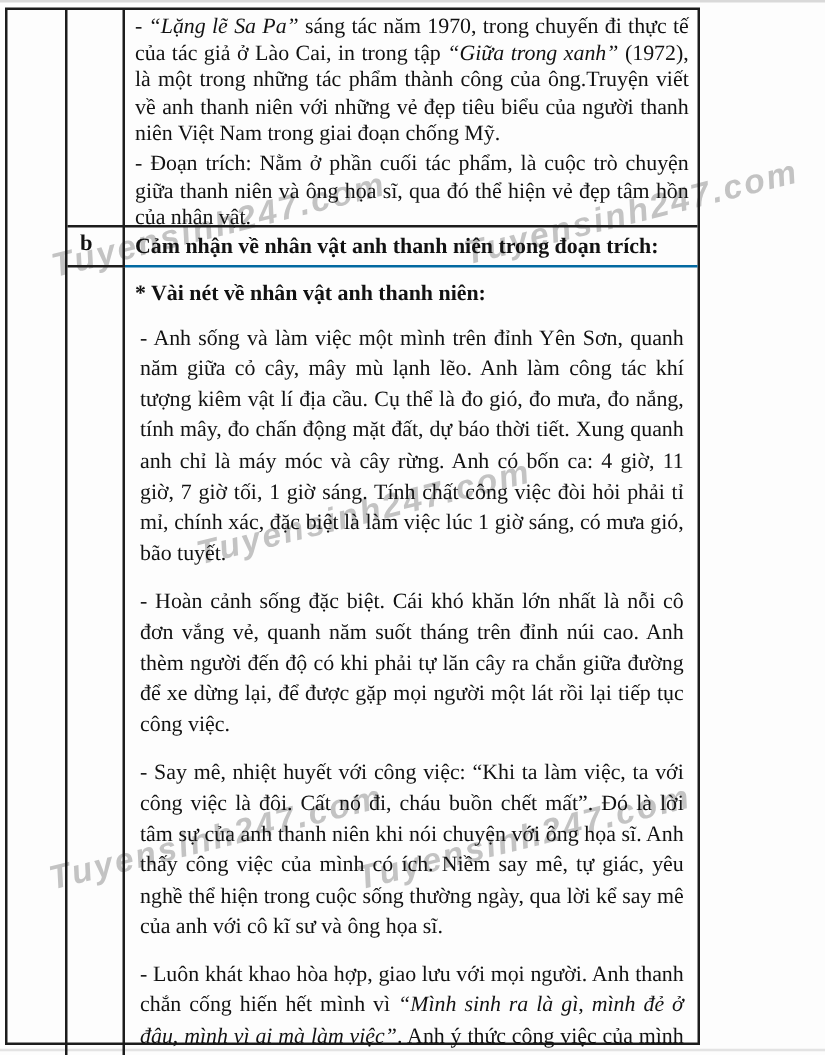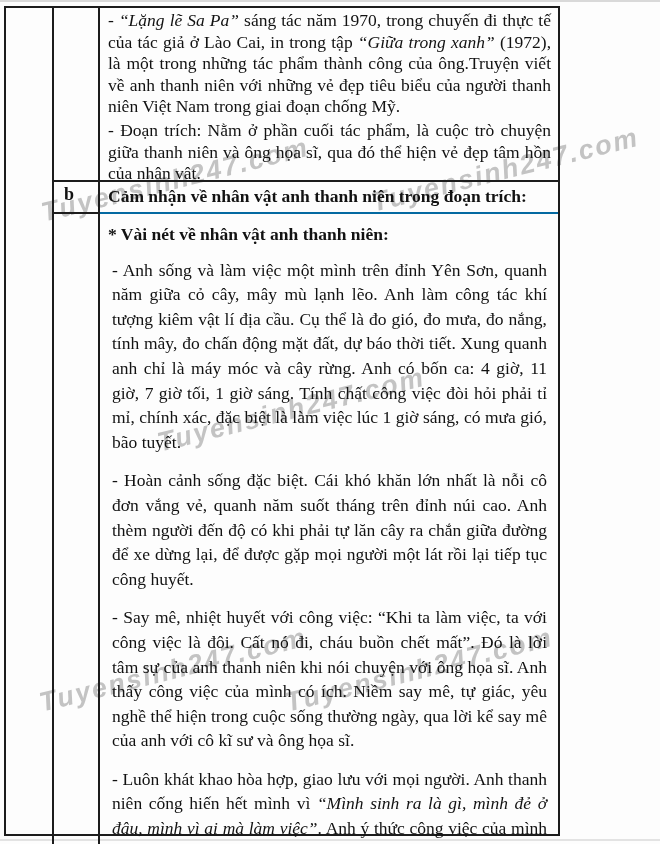--- a/index.html
+++ b/index.html
@@ -85,22 +85,22 @@
 
     <div class="cell cB2">b</div>
 
     <div class="cell cC2">Cảm nhận về nhân vật anh thanh niên trong đoạn trích:</div>
 
     <div class="cell cB3"></div>
 
     <div class="cell cC3">
       <div class="head">* Vài nét về nhân vật anh thanh niên:</div>
       <p class="para">- Anh sống và làm việc một mình trên đỉnh Yên Sơn, quanh năm giữa cỏ cây, mây mù lạnh lẽo. Anh làm công tác khí tượng kiêm vật lí địa cầu. Cụ thể là đo gió, đo mưa, đo nắng, tính mây, đo chấn động mặt đất, dự báo thời tiết. Xung quanh anh chỉ là máy móc và cây rừng. Anh có bốn ca: 4 giờ, 11 giờ, 7 giờ tối, 1 giờ sáng. Tính chất công việc đòi hỏi phải tỉ mỉ, chính xác, đặc biệt là làm việc lúc 1 giờ sáng, có mưa gió, bão tuyết.</p>
-      <p class="para">- Hoàn cảnh sống đặc biệt. Cái khó khăn lớn nhất là nỗi cô đơn vắng vẻ, quanh năm suốt tháng trên đỉnh núi cao. Anh thèm người đến độ có khi phải tự lăn cây ra chắn giữa đường để xe dừng lại, để được gặp mọi người một lát rồi lại tiếp tục công huyết.</p>
+      <p class="para">- Hoàn cảnh sống đặc biệt. Cái khó khăn lớn nhất là nỗi cô đơn vắng vẻ, quanh năm suốt tháng trên đỉnh núi cao. Anh thèm người đến độ có khi phải tự lăn cây ra chắn giữa đường để xe dừng lại, để được gặp mọi người một lát rồi lại tiếp tục công việc.</p>
       <p class="para">- Say mê, nhiệt huyết với công việc: “Khi ta làm việc, ta với công việc là đôi. Cất nó đi, cháu buồn chết mất”. Đó là lời tâm sự của anh thanh niên khi nói chuyện với ông họa sĩ. Anh thấy công việc của mình có ích. Niềm say mê, tự giác, yêu nghề thể hiện trong cuộc sống thường ngày, qua lời kể say mê của anh với cô kĩ sư và ông họa sĩ.</p>
-      <p class="para"><span>- Luôn khát khao hòa hợp, giao lưu với mọi người. Anh thanh niên cống hiến hết mình vì </span><span class="it">“Mình sinh ra là gì, mình đẻ ở đâu, mình vì ai mà làm việc”</span><span>. Anh ý thức công việc của mình gắn bó với bao anh em đồng chí dưới xuôi.</span></p>
+      <p class="para"><span>- Luôn khát khao hòa hợp, giao lưu với mọi người. Anh thanh chắn cống hiến hết mình vì </span><span class="it">“Mình sinh ra là gì, mình đẻ ở đâu, mình vì ai mà làm việc”</span><span>. Anh ý thức công việc của mình gắn bó với bao anh em đồng chí dưới xuôi.</span></p>
     </div>
 
   </div>
 
   <div class="scan-edge-bottom"></div>
 
 </div>
 
 </body></html>

